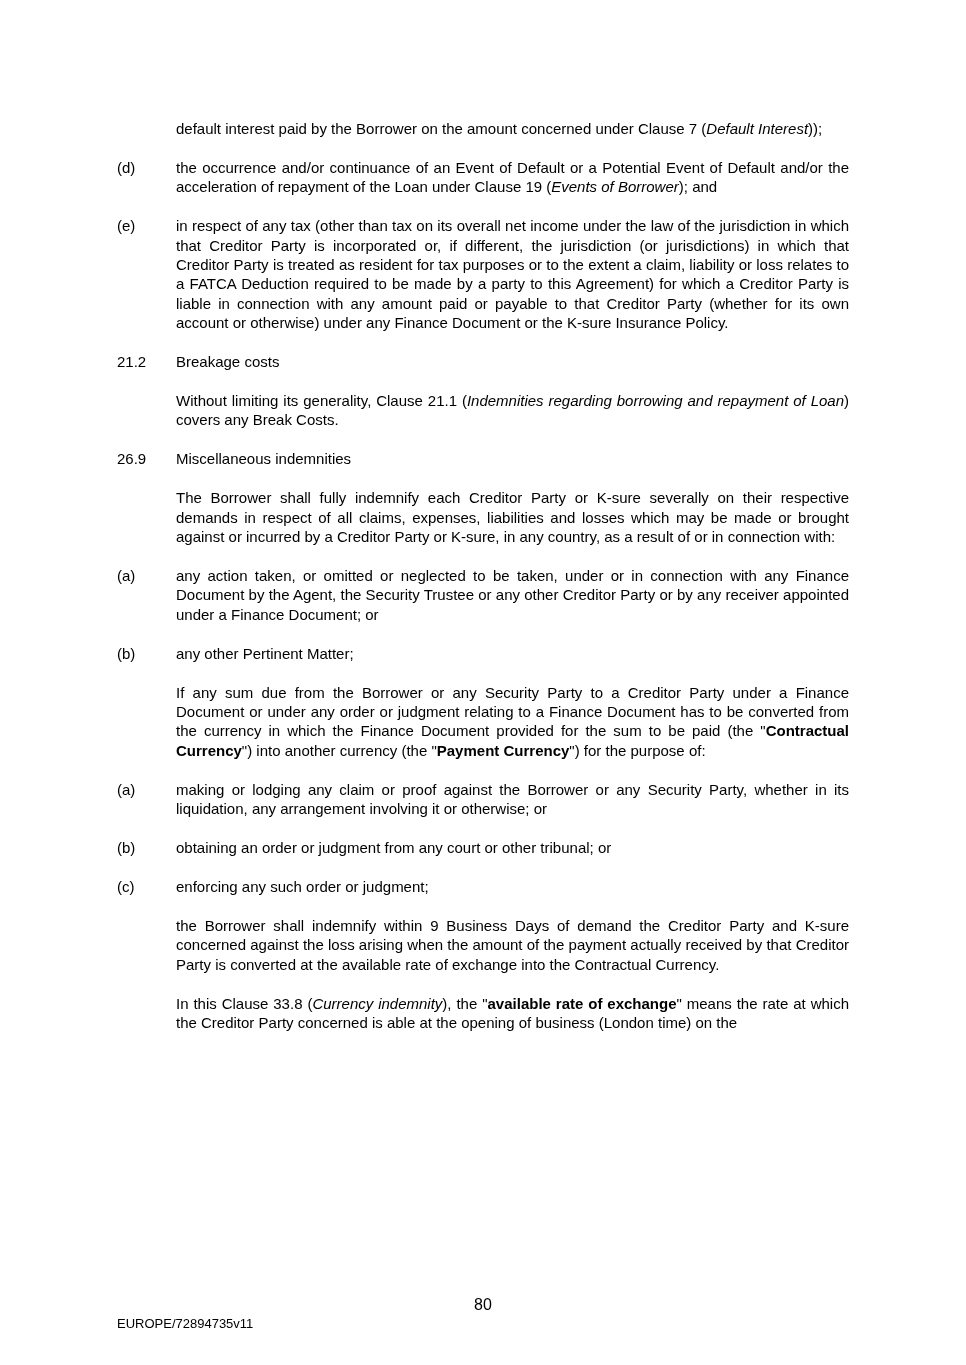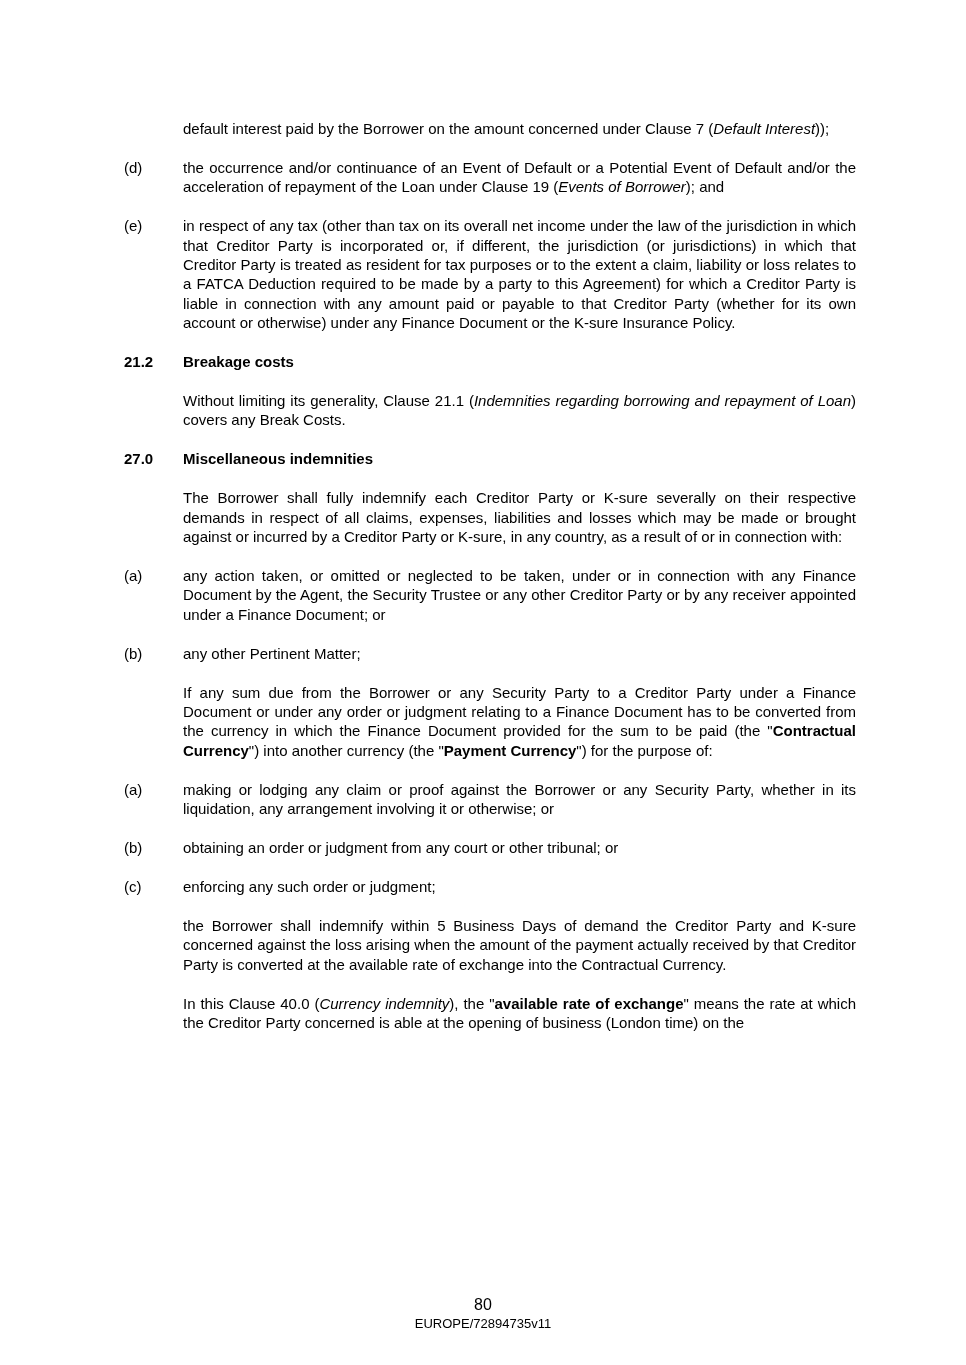--- a/index.html
+++ b/index.html
@@ -9,45 +9,45 @@
     height: 1365px;
     background: #ffffff;
     font-family: "Liberation Sans", sans-serif;
     font-size: 15px;
     line-height: 19.4px;
     color: #000000;
     overflow: hidden;
   }
   .doc-body {
     position: absolute;
-    left: 124px;
+    left: 117px;
     top: 119px;
     width: 732px;
   }
   .block { display: flex; margin-bottom: 19.5px; }
   .block .label { flex: 0 0 59px; }
   .block .content { flex: 1 1 auto; text-align: justify; }
   .block.heading .label,
-  .block.heading .content { font-weight: bold; text-align: left; }
+  .block.heading .content { font-weight: normal; text-align: left; }
   .it { font-style: italic; }
   .bd { font-weight: bold; }
   .footer-page {
     position: absolute;
     top: 1295px;
     left: 0;
     width: 966px;
     text-align: center;
     font-size: 16px;
   }
   .footer-ref {
     position: absolute;
     top: 1314px;
     left: 117px;
     width: 732px;
-    text-align: center;
+    text-align: left;
     font-size: 13px;
   }
 </style>
 </head>
 <body>
 
 <div class="page">
   <div class="doc-body">
       <div class="block para">
         <span class="label"></span>
@@ -63,21 +63,21 @@
       </div>
       <div class="block heading">
         <span class="label">21.2</span>
         <div class="content"><span>Breakage costs</span></div>
       </div>
       <div class="block para">
         <span class="label"></span>
         <div class="content"><span>Without limiting its generality, Clause 21.1 (</span><span class="it">Indemnities regarding borrowing and repayment of Loan</span><span>) covers any Break Costs.</span></div>
       </div>
       <div class="block heading">
-        <span class="label">27.0</span>
+        <span class="label">26.9</span>
         <div class="content"><span>Miscellaneous indemnities</span></div>
       </div>
       <div class="block para">
         <span class="label"></span>
         <div class="content"><span>The Borrower shall fully indemnify each Creditor Party or K-sure severally on their respective demands in respect of all claims, expenses, liabilities and losses which may be made or brought against or incurred by a Creditor Party or K-sure, in any country, as a result of or in connection with:</span></div>
       </div>
       <div class="block item">
         <span class="label">(a)</span>
         <div class="content"><span>any action taken, or omitted or neglected to be taken, under or in connection with any Finance Document by the Agent, the Security Trustee or any other Creditor Party or by any receiver appointed under a Finance Document; or</span></div>
       </div>
@@ -96,22 +96,22 @@
       <div class="block item">
         <span class="label">(b)</span>
         <div class="content"><span>obtaining an order or judgment from any court or other tribunal; or</span></div>
       </div>
       <div class="block item">
         <span class="label">(c)</span>
         <div class="content"><span>enforcing any such order or judgment;</span></div>
       </div>
       <div class="block para">
         <span class="label"></span>
-        <div class="content"><span>the Borrower shall indemnify within 5 Business Days of demand the Creditor Party and K-sure concerned against the loss arising when the amount of the payment actually received by that Creditor Party is converted at the available rate of exchange into the Contractual Currency.</span></div>
+        <div class="content"><span>the Borrower shall indemnify within 9 Business Days of demand the Creditor Party and K-sure concerned against the loss arising when the amount of the payment actually received by that Creditor Party is converted at the available rate of exchange into the Contractual Currency.</span></div>
       </div>
       <div class="block para">
         <span class="label"></span>
-        <div class="content"><span>In this Clause 40.0 (</span><span class="it">Currency indemnity</span><span>), the "</span><span class="bd">available rate of exchange</span><span>" means the rate at which the Creditor Party concerned is able at the opening of business (London time) on the</span></div>
+        <div class="content"><span>In this Clause 33.8 (</span><span class="it">Currency indemnity</span><span>), the "</span><span class="bd">available rate of exchange</span><span>" means the rate at which the Creditor Party concerned is able at the opening of business (London time) on the</span></div>
       </div>
     </div>
   <div class="footer-page">80</div>
   <div class="footer-ref">EUROPE/72894735v11</div>
 </div>
 
 </body></html>

